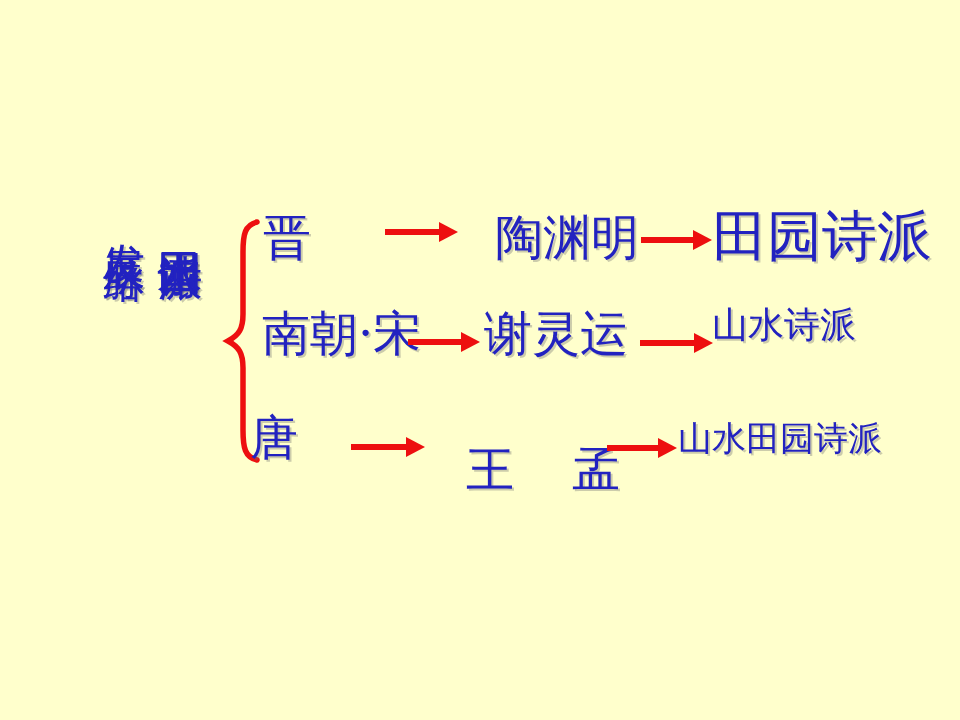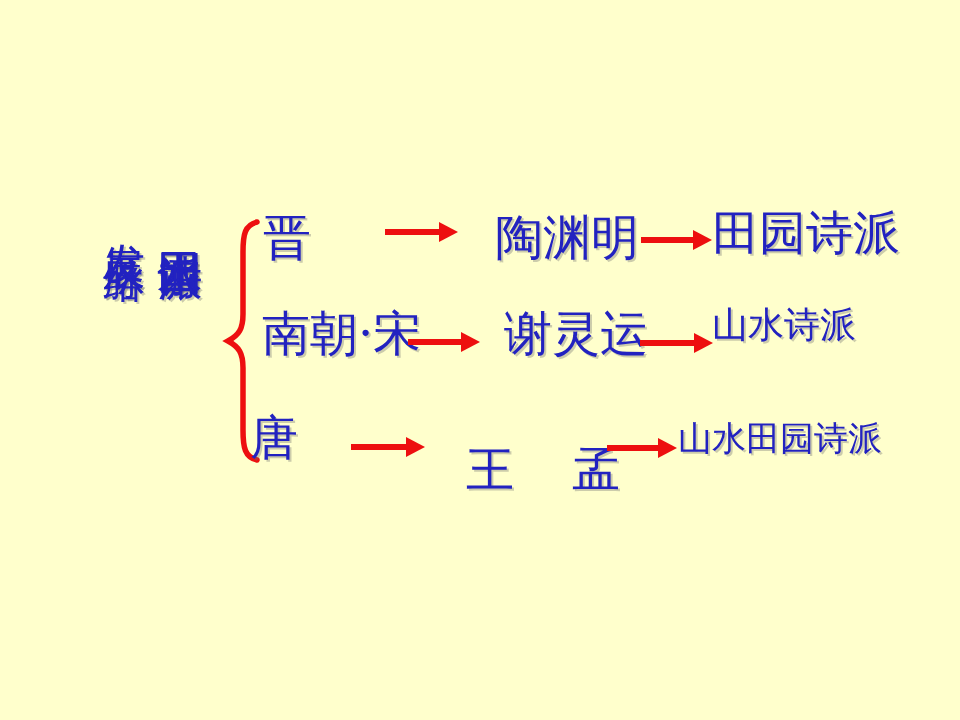--- a/index.html
+++ b/index.html
@@ -55,23 +55,23 @@
   }
   .a1a{ left:385px; top:229px; width:54px; }
   .a1b{ left:641px; top:237px; width:52px; }
   .a2a{ left:408px; top:339px; width:53px; }
   .a2b{ left:640px; top:340px; width:54px; }
   .a3a{ left:351px; top:444px; width:55px; }
   .a3b{ left:607px; top:445px; width:51px; }
   
   .e1{ left:263px; top:212px; }
   .p1{ left:484px; top:212px;margin-left:11px; }
-  .s1{ left:712px; top:208px; font-size:47px; }
+  .s1{ left:712px; top:208px; font-size:55px; }
   .e2{ left:262px; top:308px; }
-  .p2{ left:504px; top:308px; }
+  .p2{ left:484px; top:308px; }
   .s2{ left:712px; top:306px; font-size:36px; }
   .e3{ left:250px; top:412px; }
   .p3{ left:466px; top:412px; letter-spacing:5px;margin-top:32px; }
   .s3{ left:678px; top:421px; font-size:34px; }
 </style>
 </head>
 <body>
 
 <div class="slide">
 

